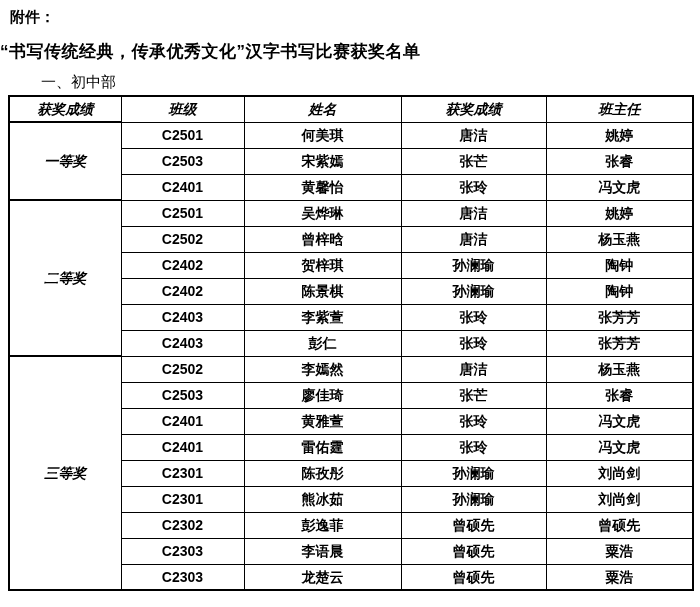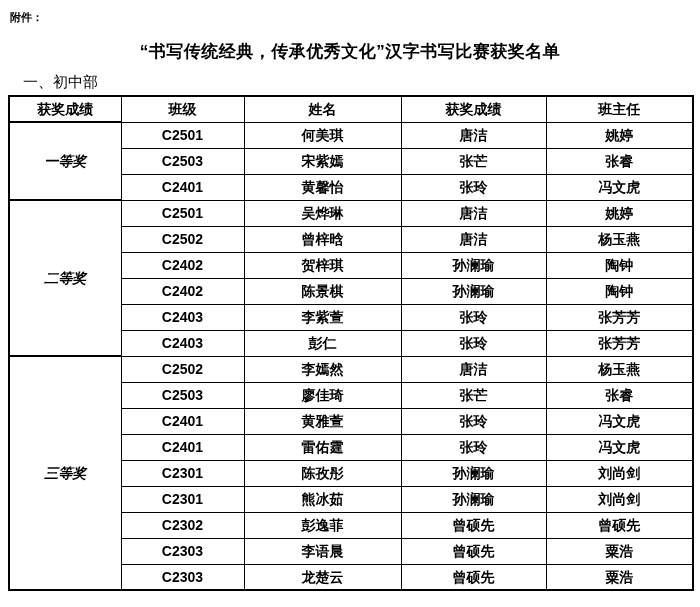--- a/index.html
+++ b/index.html
@@ -11,35 +11,35 @@
   body {
     width: 700px;
     height: 607px;
     padding-top: 8px;
     font-family: "Liberation Sans", sans-serif;
     color: #000000;
     overflow: hidden;
   }
   .attachment {
     margin-left: 10px;
-    font-size: 11px;
+    font-size: 15px;
     font-weight: bold;
     line-height: 18px;
   }
   .doc-title {
     margin-top: 16px;
-    text-align: center;
+    text-align: left;
     font-size: 17px;
     font-weight: bold;
     line-height: 20px;
     letter-spacing: 0.5px;
   }
   .section-heading {
     margin-top: 11px;
-    margin-left: 23px;
+    margin-left: 41px;
     margin-bottom: 4px;
     font-size: 15px;
     font-weight: normal;
     line-height: 18px;
   }
   table.award-table {
     margin-left: 8px;
     width: 684px;
     border-collapse: collapse;
     table-layout: fixed;
@@ -52,20 +52,21 @@
     text-align: center;
     vertical-align: middle;
     font-size: 14px;
     font-weight: 600;
     line-height: 1;
     overflow: hidden;
     white-space: nowrap;
   }
   table.award-table td.header-cell {
     font-weight: 600;
+    font-style: italic;
   }
   table.award-table td.award-cell {
     border-top-width: 2px;
     border-bottom-width: 2px;
     font-style: italic;
   }
 </style>
 </head>
 <body>
 

